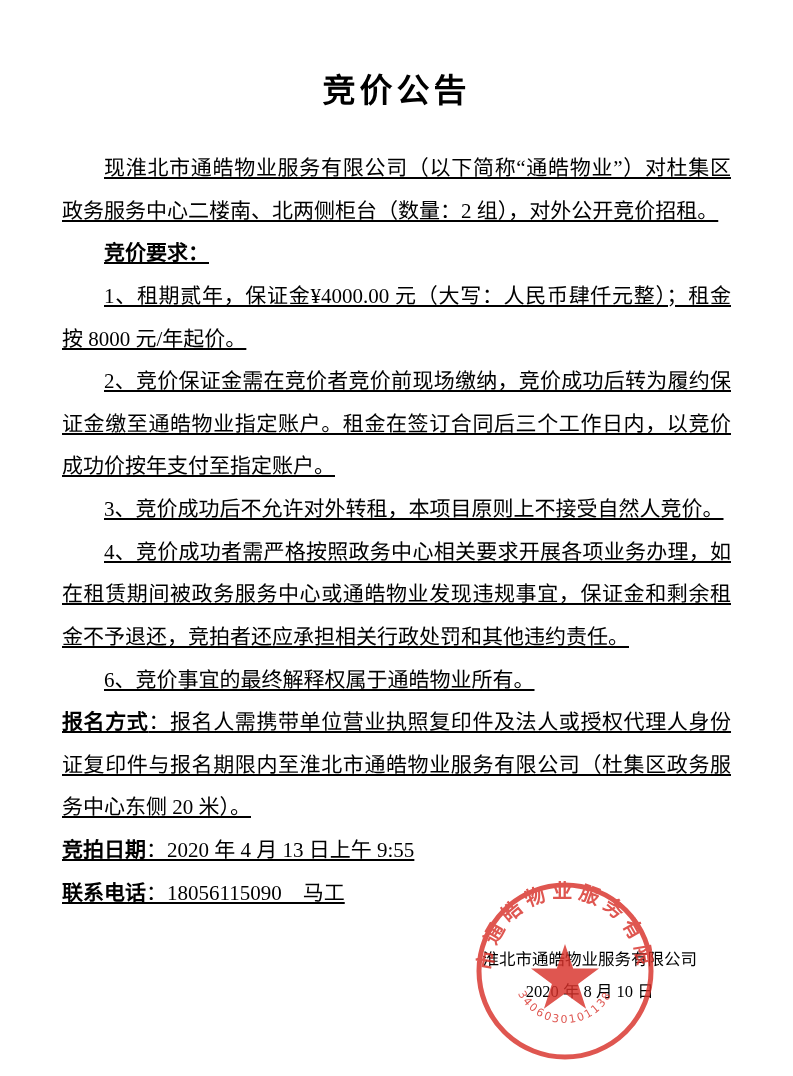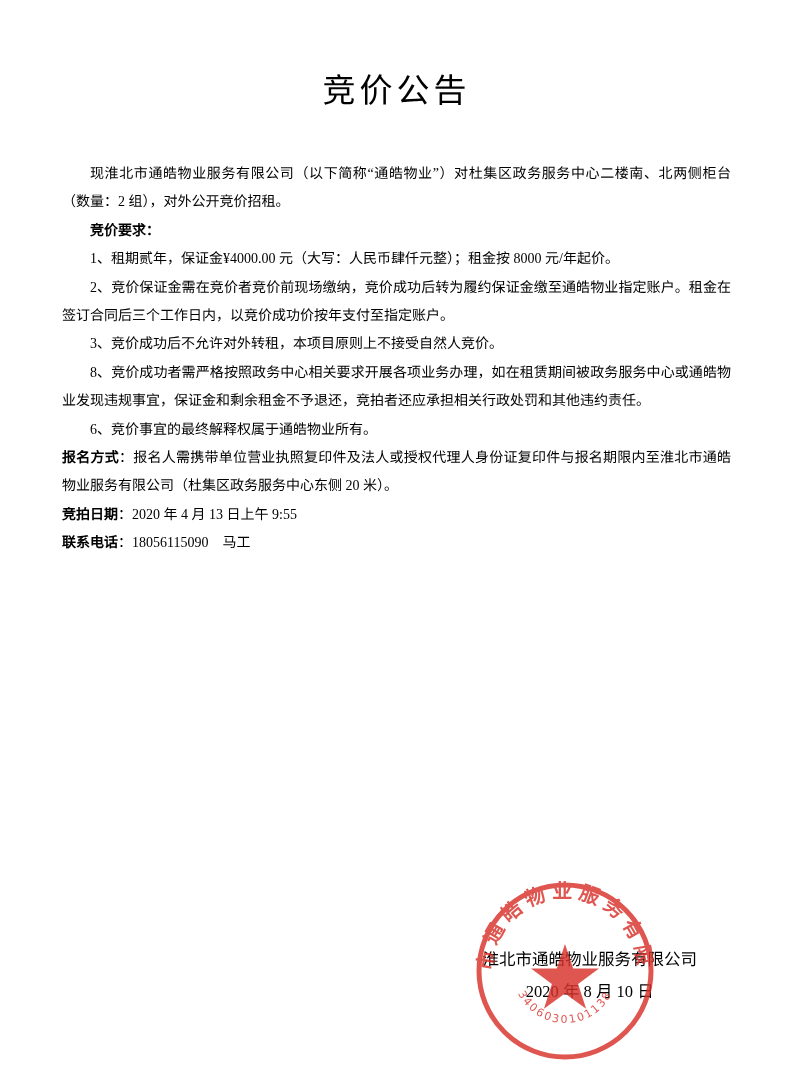--- a/index.html
+++ b/index.html
@@ -18,32 +18,33 @@
   .page {
     position: relative;
     width: 793px;
     height: 1076px;
     box-sizing: border-box;
     padding: 0 62px;
   }
   .doc-title {
     text-align: center;
     font-size: 33px;
-    font-weight: normal;
+    font-weight: bold;
     letter-spacing: 4px;
     margin-top: 64px;
     margin-bottom: 0;
     font-family: "DejaVu Serif", "Liberation Serif", serif;
   }
   .body-block {
-    margin-top: 48px;
-    font-size: 14px;
+    margin-top: 35px;
+    font-size: 21px;
     line-height: 2.03;
     text-align: justify;
     text-justify: inter-ideograph;
+    text-decoration: underline;
   }
   p.para {
     margin: 0;
     text-indent: 2em;
   }
   p.para-noindent {
     margin: 0;
     text-indent: 0;
   }
   .label-bold {
@@ -84,21 +85,21 @@
 
   <div class="body-block">
 
     <p class="para">现淮北市通皓物业服务有限公司（以下简称“通皓物业”）对杜集区政务服务中心二楼南、北两侧柜台（数量：2 组），对外公开竞价招租。</p>
 
     <p class="para label-bold">竞价要求：</p>
 
     <p class="para">1、租期贰年，保证金¥4000.00 元（大写：人民币肆仟元整）；租金按 8000 元/年起价。</p>
     <p class="para">2、竞价保证金需在竞价者竞价前现场缴纳，竞价成功后转为履约保证金缴至通皓物业指定账户。租金在签订合同后三个工作日内，以竞价成功价按年支付至指定账户。</p>
     <p class="para">3、竞价成功后不允许对外转租，本项目原则上不接受自然人竞价。</p>
-    <p class="para">8、竞价成功者需严格按照政务中心相关要求开展各项业务办理，如在租赁期间被政务服务中心或通皓物业发现违规事宜，保证金和剩余租金不予退还，竞拍者还应承担相关行政处罚和其他违约责任。</p>
+    <p class="para">4、竞价成功者需严格按照政务中心相关要求开展各项业务办理，如在租赁期间被政务服务中心或通皓物业发现违规事宜，保证金和剩余租金不予退还，竞拍者还应承担相关行政处罚和其他违约责任。</p>
     <p class="para">6、竞价事宜的最终解释权属于通皓物业所有。</p>
 
 
     <p class="para-noindent">
       <span class="label-bold">报名方式</span><span>：</span><span>报名人需携带单位营业执照复印件及法人或授权代理人身份证复印件与报名期限内至淮北市通皓物业服务有限公司（杜集区政务服务中心东侧 20 米）。</span>
     </p>
 
     <p class="para-noindent">
       <span class="label-bold">竞拍日期</span><span>：</span><span>2020 年 4 月 13 日上午 9:55</span>
     </p>

